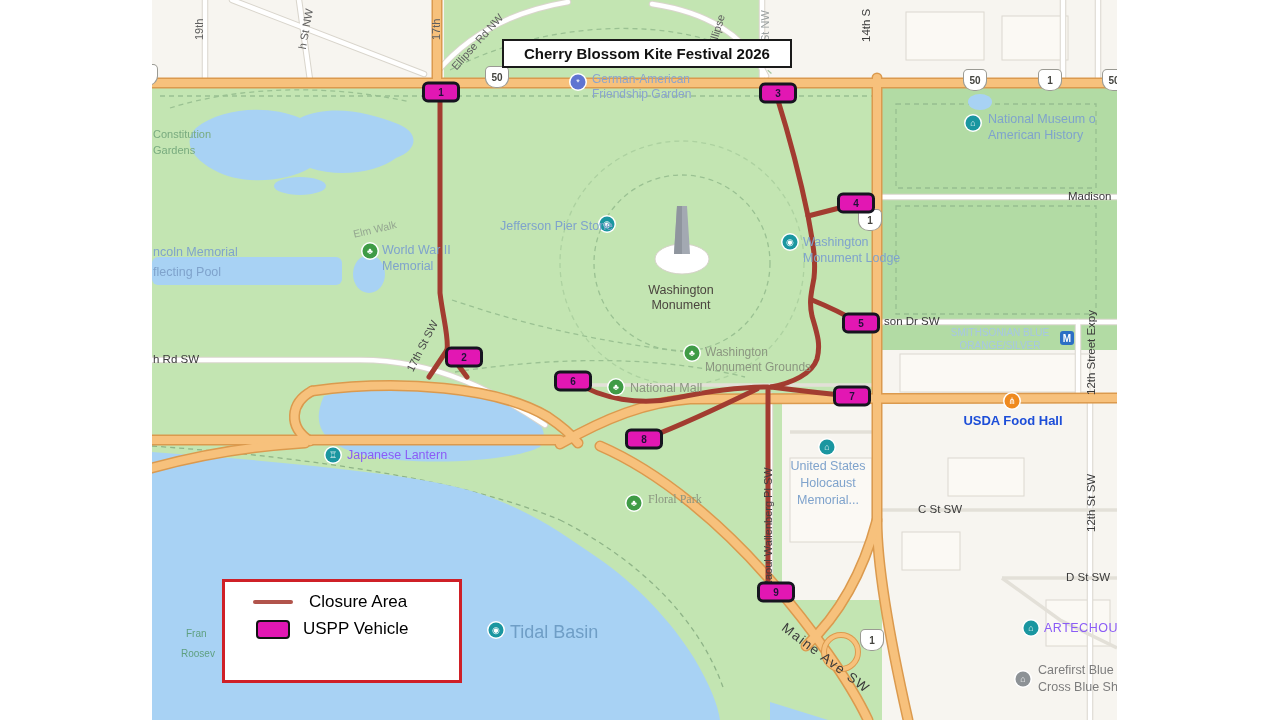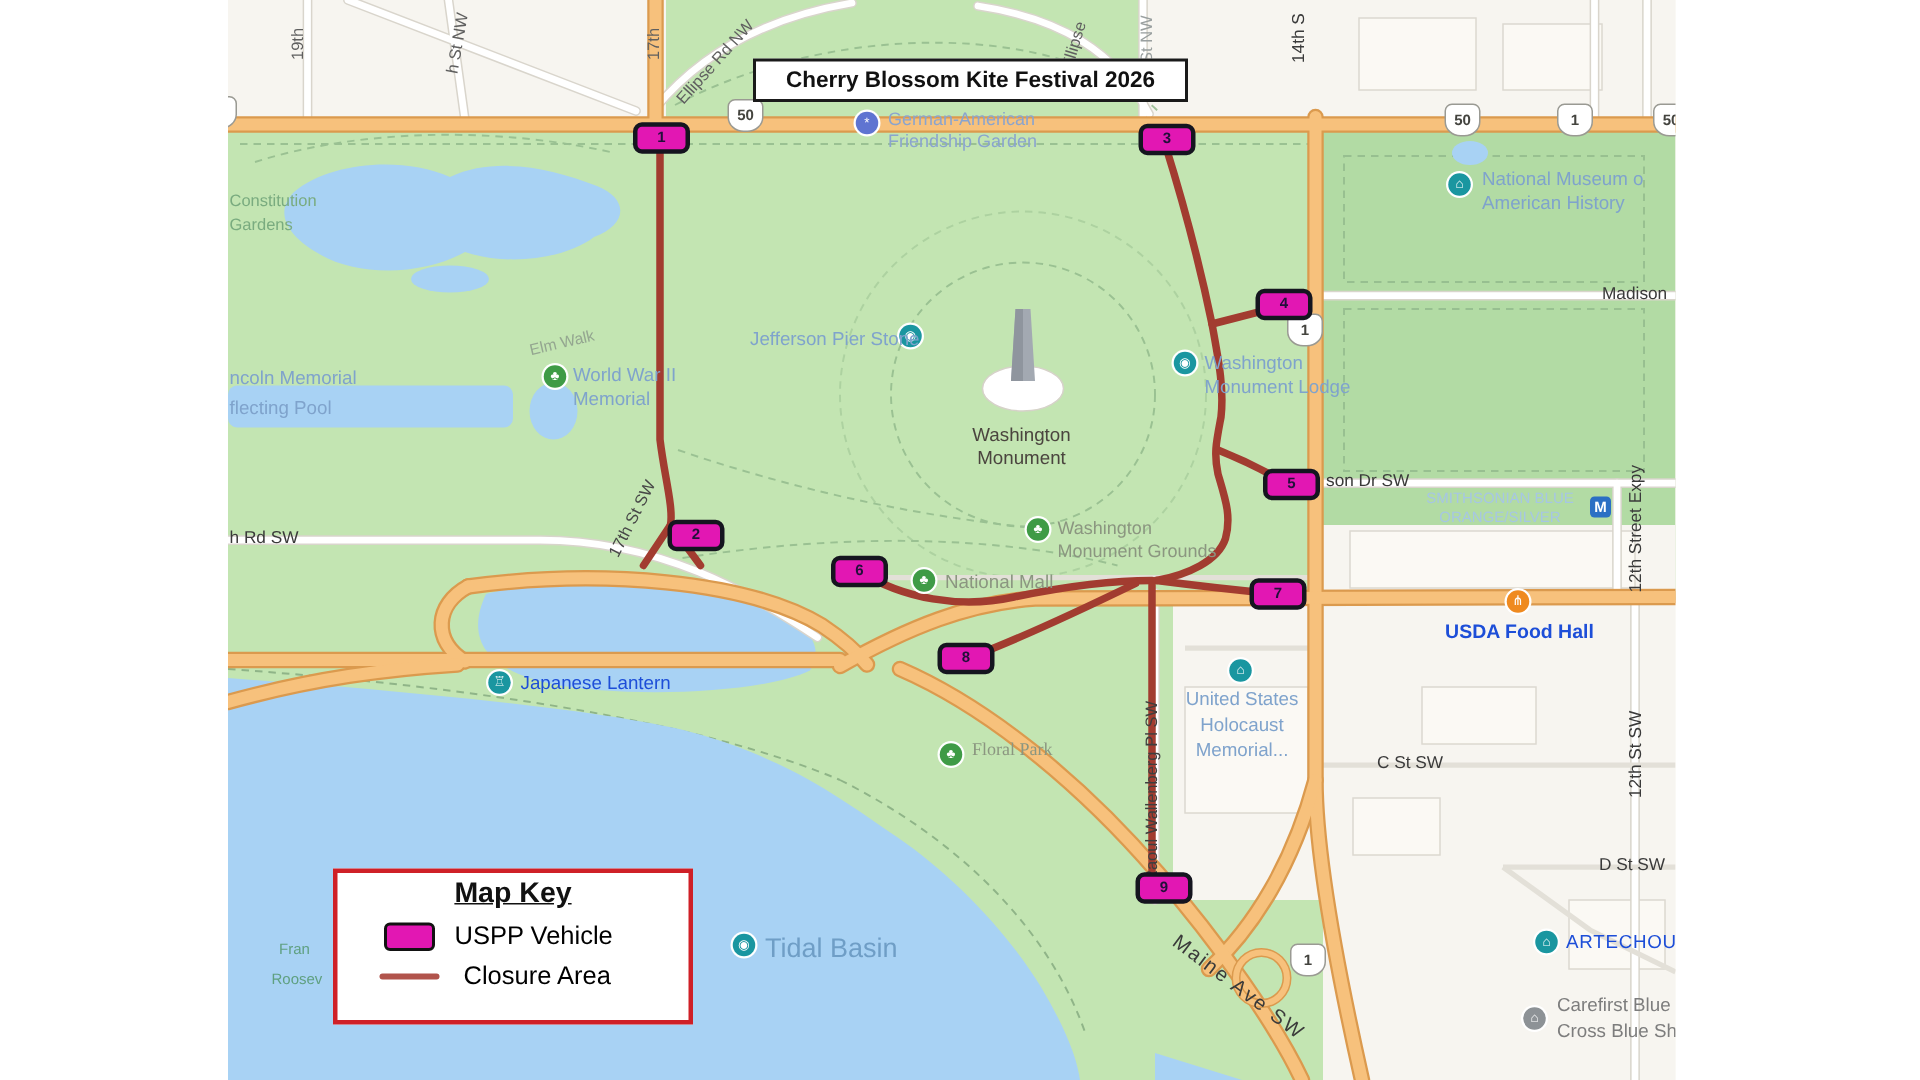--- a/index.html
+++ b/index.html
@@ -6,21 +6,21 @@
   body{width:1280px;height:720px;background:#ffffff;position:relative;overflow:hidden;
        font-family:"Liberation Sans",sans-serif;}
   #map{position:absolute;left:152px;top:0;width:965px;height:720px;overflow:hidden;background:#f7f5f0;}
   #stage{position:absolute;left:-152px;top:0;width:1280px;height:720px;}
   #stage svg{position:absolute;left:0;top:0;z-index:0;}
   .lbl{position:absolute;white-space:nowrap;z-index:10;transform-origin:0 0;}
   .st{font-size:11px;color:#5f5f5f;}
   .stdark{font-size:11.5px;color:#3a3a3a;}
   .poi{font-size:12.5px;color:#7fa3cc;line-height:16px;}
   .parklbl{font-size:12px;color:#8b9680;line-height:15px;}
-  .teal-t{color:#1d4ed8;text-align:right;}
+  .teal-t{color:#8b5cf6;text-align:right;}
   .ctr{transform:translateX(-50%);text-align:center;}
   .icon{position:absolute;width:15px;height:15px;border-radius:50%;color:#fff;display:flex;
         align-items:center;justify-content:center;font-size:9px;line-height:1;z-index:9;
         transform:translate(-50%,-50%);box-shadow:0 0 0 1.5px #ffffff;}
   .teal{background:#1a96a0;} .green-ic{background:#3f9b46;} .blue-ic{background:#5f74d1;}
   .gray-ic{background:#8d9296;} .orange-ic{background:#ef8a1f;}
   .metro{position:absolute;width:14px;height:14px;background:#2b6fc4;border-radius:3px;color:#fff;
          display:flex;align-items:center;justify-content:center;font-size:10px;font-weight:bold;
          z-index:9;transform:translate(-50%,-50%);}
   .marker{position:absolute;width:32px;height:15px;background:#e217b3;border:3px solid #15151f;
@@ -293,25 +293,24 @@
 <div class="marker" style="left:778px;top:93px;">3</div>
 <div class="marker" style="left:856px;top:203px;">4</div>
 <div class="marker" style="left:861px;top:323px;">5</div>
 <div class="marker" style="left:573px;top:381px;">6</div>
 <div class="marker" style="left:852px;top:396px;">7</div>
 <div class="marker" style="left:644px;top:439px;">8</div>
 <div class="marker" style="left:776px;top:592px;">9</div>
 
 <div id="title-banner">Cherry Blossom Kite Festival 2026</div>
 <div id="map-key">
-  <div class="kt">Map Key</div>
+  <div class="krow">
+    <span class="kline"></span>
+    <span>Closure Area</span>
+  </div>
   <div class="krow">
     <span class="kveh"></span>
     <span>USPP Vehicle</span>
   </div>
-  <div class="krow">
-    <span class="kline"></span>
-    <span>Closure Area</span>
-  </div>
 </div>
 
 </div>
 </div>
 
 </body></html>

